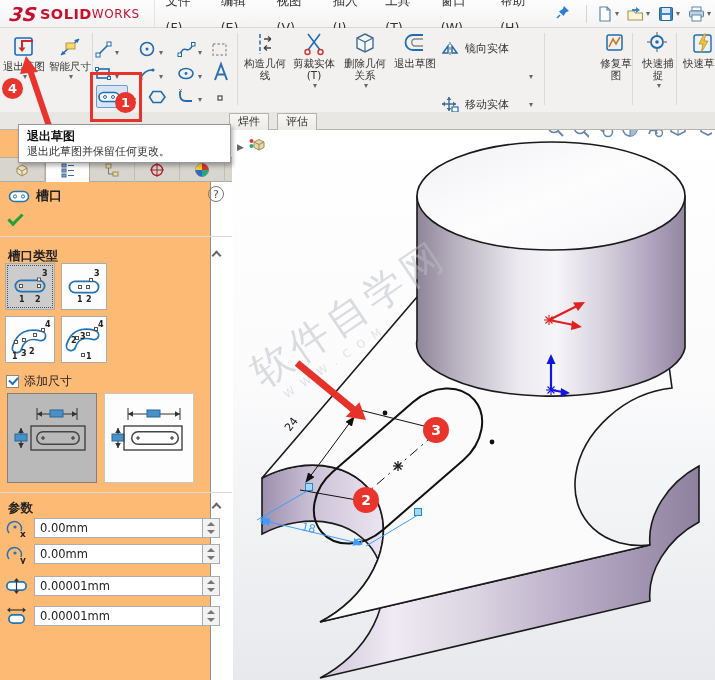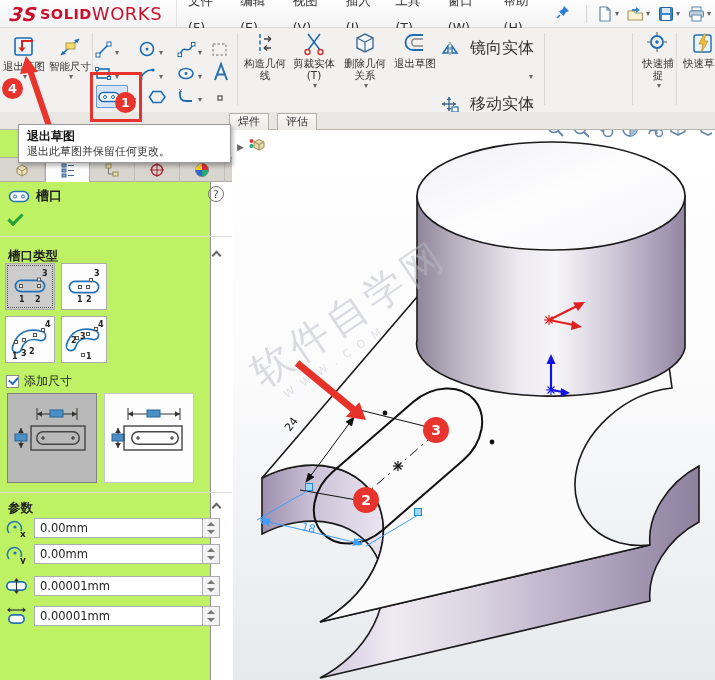--- a/index.html
+++ b/index.html
@@ -2,49 +2,49 @@
 <html><head>
 <meta charset="utf-8">
 <style>
   *{box-sizing:border-box;margin:0;padding:0}
   html,body{width:715px;height:680px;overflow:hidden;font-family:"DejaVu Sans","Liberation Sans",sans-serif;background:#fff}
   
   #menubar{position:absolute;left:0;top:0;width:715px;height:28px;background:linear-gradient(#fdfdfd,#f3f3f3);border-bottom:1px solid #d9d9d9;display:flex;align-items:center}
   #logo{display:flex;align-items:baseline;padding:0 14px 0 10px;border-right:1px solid #e3e3e3;height:100%;align-items:center}
   #logo .mark{color:#c8102e;font-weight:bold;font-style:italic;font-size:19px;transform:skewX(-8deg);display:inline-block;margin-right:3px}
   #logo .bold{color:#c8102e;font-weight:bold;font-size:14.5px;letter-spacing:.5px}
-  #logo .light{color:#c8102e;font-size:18px;letter-spacing:.5px}
+  #logo .light{color:#c8102e;font-size:12px;letter-spacing:.5px}
   .menu-item{font-size:12.5px;color:#333;padding:0 11px;line-height:27px;cursor:default}
   #pin{margin:0 10px}
   .mb-sep{width:1px;height:18px;background:#d5d5d5;margin:0 6px}
   .qbtn{display:flex;align-items:center;padding:0 4px}
   .drop::after{content:"▾";font-size:8px;color:#666;margin-left:2px}
   
   #ribbon{position:absolute;left:0;top:28px;width:715px;height:84px;background:#f2f1f0}
   .vsep{position:absolute;top:5px;height:72px;width:0;border-left:1px solid #dcdad7}
   .rb-big{position:absolute;top:3px;height:77px;display:flex;flex-direction:column;align-items:center;border:1px solid transparent}
   .rb-big .lbl{font-size:10.5px;line-height:12px;color:#333;text-align:center;width:44px}
   .rb-mid{position:absolute;top:3px;display:flex;flex-direction:column;align-items:center}
   .rb-mid .lbl{font-size:10.5px;line-height:12px;color:#333;text-align:center}
   .cell{position:absolute;width:36px;height:23px;display:flex;align-items:center}
   .cell.sel{background:#d6e4f5;border:1px solid #6b9bd2;border-radius:2px}
   .stackrow{position:absolute;left:440px;display:flex;align-items:center;height:24px}
-  .stackrow .lbl{font-size:16px;color:#333;margin-left:10px;white-space:nowrap}
+  .stackrow .lbl{font-size:11px;color:#333;margin-left:5px;white-space:nowrap}
   
   .redbox{position:absolute;left:90px;top:72px;width:52px;height:50px;border:3px solid #e8322c;z-index:40;pointer-events:none}
   .badge{position:absolute;width:21px;height:21px;border-radius:50%;background:#e8342c;color:#fff;font-size:13px;font-weight:bold;display:flex;align-items:center;justify-content:center;z-index:41;pointer-events:none}
   
   #cmdtabs{position:absolute;left:0;top:112px;width:715px;height:18px;background:#e9e7e3;border-bottom:1px solid #b9b6b0}
   .ctab{position:absolute;top:1px;height:17px;line-height:16px;font-size:11px;color:#333;padding:0 8px;background:linear-gradient(#f8f7f5,#eceae6);border:1px solid #b5b2ac;border-bottom:none}
   
   #tooltip{position:absolute;left:18px;top:124px;width:213px;height:39px;background:#fff;border:1px solid #9a9a9a;box-shadow:2px 3px 4px rgba(0,0,0,.28);z-index:60;padding:3px 8px}
   #tooltip .tt-title{font-size:12px;font-weight:bold;color:#111;line-height:16px}
   #tooltip .tt-desc{font-size:11px;color:#333;line-height:15px}
   
-  #pm{position:absolute;left:0;top:130px;width:211px;height:550px;background:#bef264;border-right:1px solid #8f8f8f}
+  #pm{position:absolute;left:0;top:130px;width:211px;height:550px;background:#fdba74;border-right:1px solid #8f8f8f}
   #pm-tabs{position:absolute;left:0;top:27px;width:232px;height:25px;background:#d8d5ce;border-top:1px solid #b0ada6;border-bottom:1px solid #b0ada6;display:flex}
   .ptab{width:45px;height:24px;display:flex;align-items:center;justify-content:center;border-right:1px solid #c2bfb8}
   .ptab.active{background:#fff;border-right:1px solid #b0ada6;border-left:1px solid #b0ada6}
   #pm-hd{position:absolute;left:8px;top:57px;display:flex;align-items:center}
   #pm-hd .t{font-size:13px;font-weight:bold;color:#222;margin-left:6px}
   .help{position:absolute;left:208px;top:56px;width:16px;height:16px;border:1px solid #777;border-radius:50%;color:#555;font-size:11px;display:flex;align-items:center;justify-content:center}
   .help::after{content:"?"}
   .okcheck{position:absolute;left:8px;top:84px;width:15px;height:8px;border-left:3px solid #23a036;border-bottom:3px solid #23a036;transform:rotate(-45deg)}
   .hr{position:absolute;left:0;width:232px;border-top:1px solid #dadada}
   .sec-hd{position:absolute;left:8px;width:216px;font-size:12.5px;font-weight:bold;color:#222}
@@ -276,20 +276,27 @@
     <svg width="20" height="18">
         <path d="M9 2 V16 M2 9 H16" stroke="#456d8f" stroke-width="1.4"></path>
         <path d="M9 2 l-2.5 3 h5 z M9 16 l-2.5 -3 h5 z M2 9 l3 -2.5 v5 z M16 9 l-3 -2.5 v5 z" fill="#456d8f"></path>
         <rect x="12" y="12" width="6" height="5" fill="#fff" stroke="#1f6cb0" stroke-width="1.2"></rect>
       </svg>
     <span class="lbl">移动实体</span>
   </div>
   <span class="drop" style="position:absolute;left:527px;top:36px"></span>
   <span class="drop" style="position:absolute;left:527px;top:64px"></span>
 
+  <div class="rb-mid" style="left:596px;width:40px">
+    <svg width="24" height="26">
+        <rect x="3" y="4" width="15" height="15" rx="2" fill="none" stroke="#1f6cb0" stroke-width="1.5"></rect>
+        <path d="M5 16 L9 8 L12 13 L16 6" fill="none" stroke="#c87820" stroke-width="1.6"></path>
+      </svg>
+    <span class="lbl">修复草图</span>
+  </div>
   <div class="rb-mid drop" style="left:638px;width:40px">
     <svg width="24" height="26">
         <circle cx="11" cy="11" r="6" fill="none" stroke="#1f6cb0" stroke-width="1.8"></circle>
         <circle cx="11" cy="11" r="1.8" fill="#1f6cb0"></circle>
         <line x1="11" y1="1" x2="11" y2="4" stroke="#555"></line>
         <line x1="11" y1="18" x2="11" y2="21" stroke="#555"></line>
         <line x1="1" y1="11" x2="4" y2="11" stroke="#555"></line>
         <line x1="18" y1="11" x2="21" y2="11" stroke="#555"></line>
       </svg>
     <span class="lbl">快速捕捉</span>

